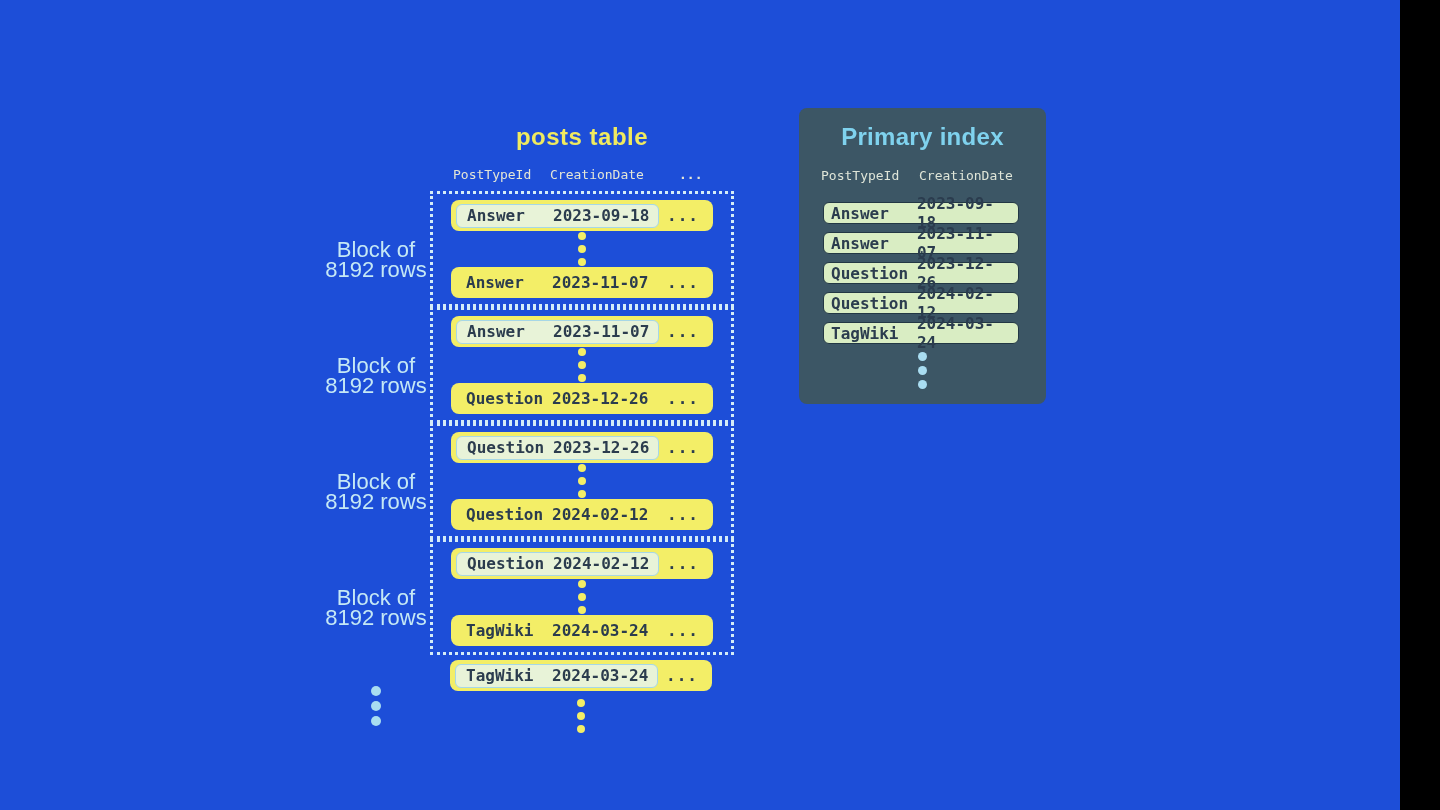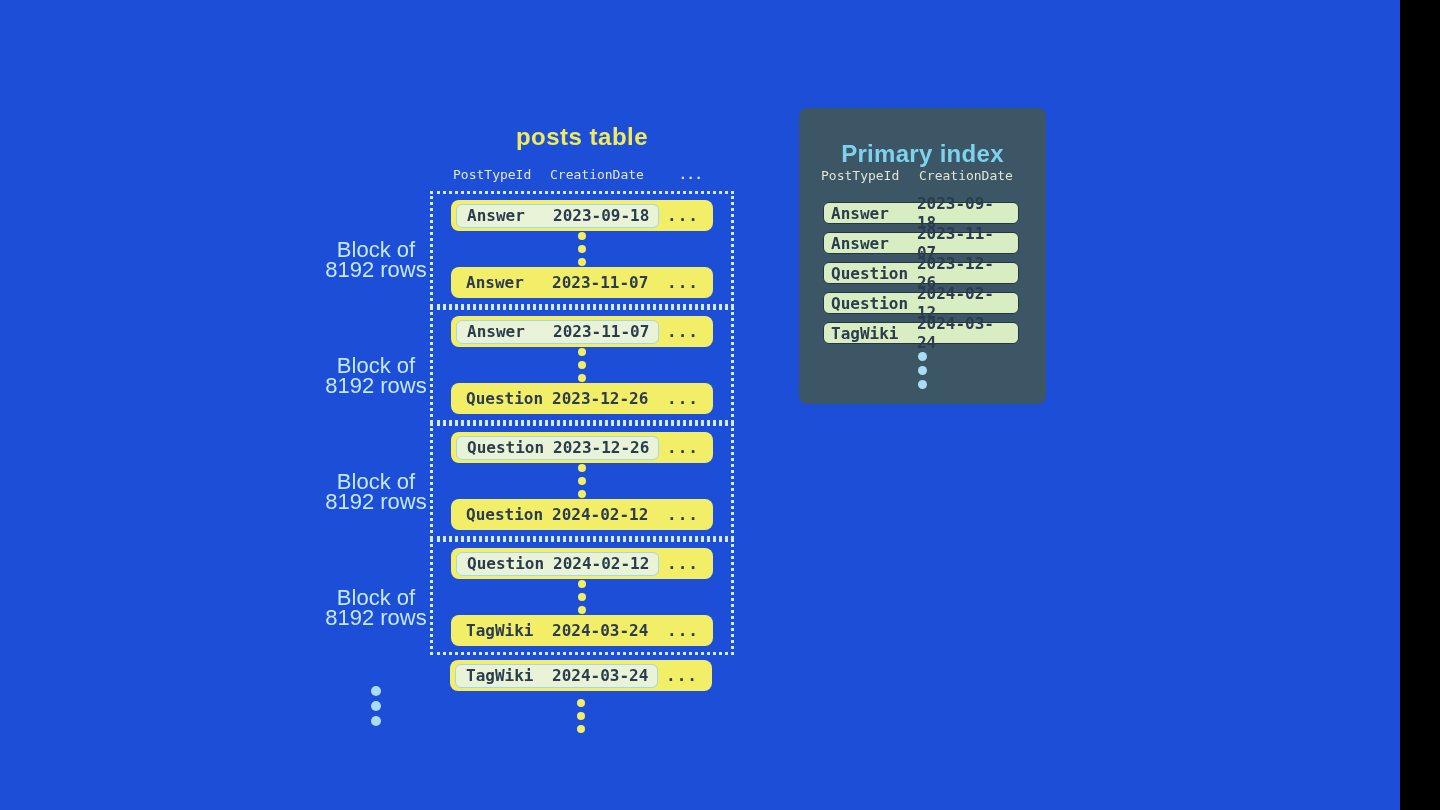--- a/index.html
+++ b/index.html
@@ -60,21 +60,21 @@
   .bottom-dots { position:absolute; left:450px; top:699px; width:262px;
     display:flex; flex-direction:column; align-items:center; gap:5px; }
 
   
   .panel {
     position:absolute; left:799px; top:108px; width:247px; height:296px;
     background:#3c5665; border-radius:8px;
   }
   .panel-title {
     position:absolute; top:15px; left:0; right:0; text-align:center;
-    font-size:24px; font-weight:600; color:#7fd2ee; letter-spacing:0.3px;margin-top:17px;
+    font-size:24px; font-weight:600; color:#7fd2ee; letter-spacing:0.3px;
   }
   .panel-header { position:absolute; top:60px; left:0; width:100%; height:18px;
     font-family:"DejaVu Sans Mono","Liberation Mono",monospace;
     font-size:13px; color:#dfe5d8; }
   .panel-header .h1 { position:absolute; left:22px; top:0; }
   .panel-header .h2 { position:absolute; left:120px; top:0; }
   .pills { position:absolute; top:94px; left:24px; display:flex; flex-direction:column; gap:8px; }
   .pill {
     box-sizing:border-box; width:196px; height:22px; background:#d9edc3;
     border:1.5px solid #223744; border-radius:6px;

